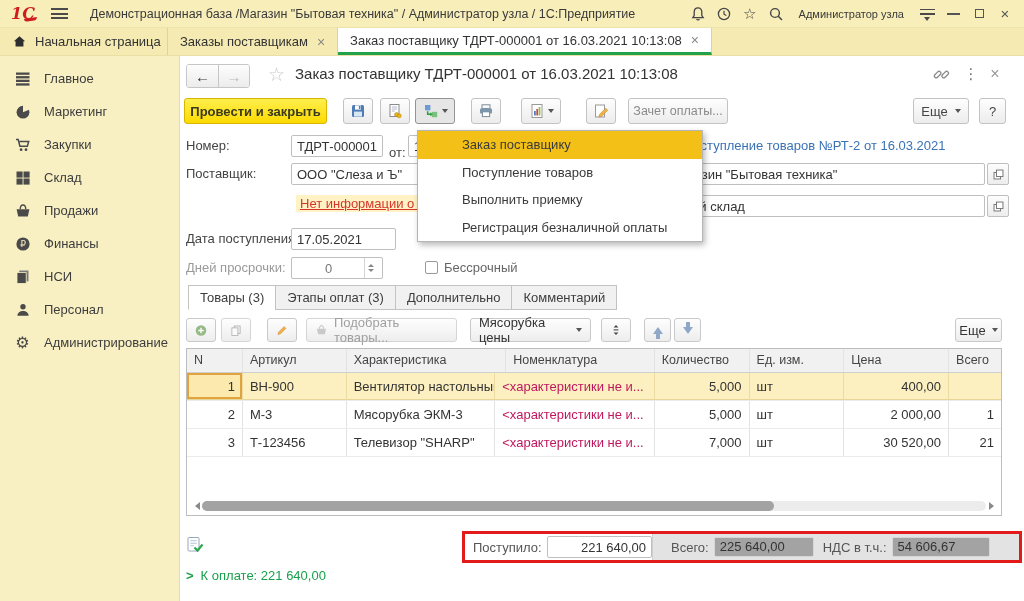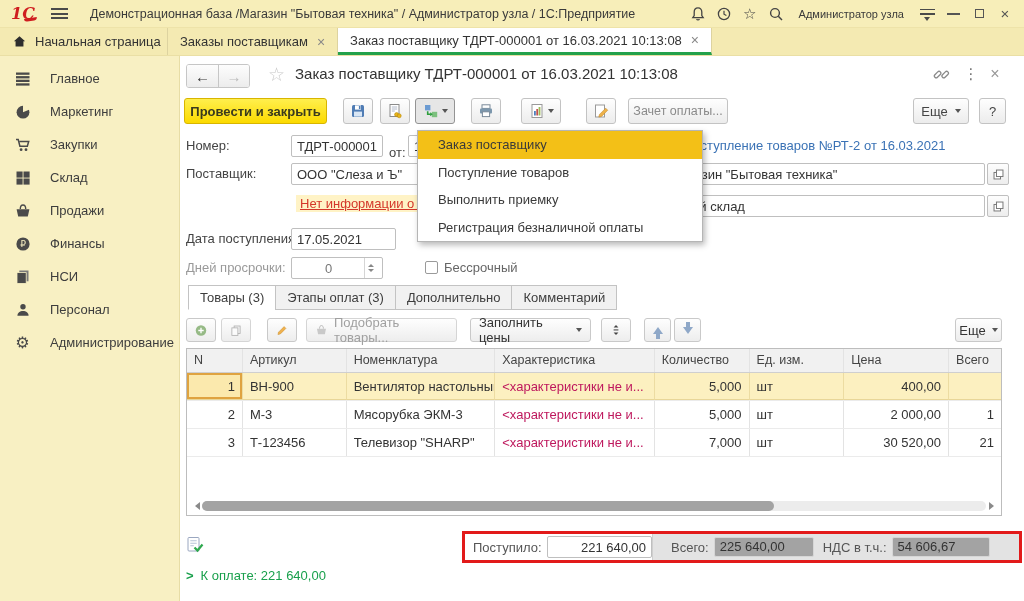--- a/index.html
+++ b/index.html
@@ -32,21 +32,21 @@
   .tab { display:flex; align-items:center; padding:0 12px; border-right:1px solid #ddd3a0; white-space:nowrap; color:#333; }
   .tab .ticon { margin-right:8px; display:flex; }
   .tab-close { margin-left:9px; color:#888; font-size:14px; line-height:1; }
   .tab.active { background:#fff; border-bottom:3px solid #24a14b; padding-bottom:0; }
 
   
   .main-row { display:flex; height:545px; }
   .sidebar { width:180px; background:#f8f0c3; border-right:1px solid #e7dda6; padding-top:6px; }
   .side-item { height:33px; display:flex; align-items:center; padding-left:14px; cursor:default; }
   .si-icon { width:17px; height:17px; display:flex; align-items:center; justify-content:center; }
-  .si-label { margin-left:19px; color:#3d3d3d; }
+  .si-label { margin-left:13px; color:#3d3d3d; }
   .gear-glyph { font-size:16px; color:#4a4a4a; line-height:1; }
 
   .content { position:relative; flex:1; background:#fff; }
   .abs { position:absolute; }
 
   
   .nav-group { display:flex; border:1px solid #c6c6c6; border-radius:3px; overflow:hidden; }
   .nav-btn { width:31px; height:22px; display:flex; align-items:center; justify-content:center; background:linear-gradient(#fdfdfd,#ececec); font-size:15px; color:#333; }
   .nav-btn + .nav-btn { border-left:1px solid #c6c6c6; }
   .nav-btn.dis { color:#b9b9b9; }
@@ -75,21 +75,21 @@
   .spin .u { border-left:3.2px solid transparent; border-right:3.2px solid transparent; border-bottom:3.8px solid #888; width:0; height:0; }
   .spin .d { border-left:3.2px solid transparent; border-right:3.2px solid transparent; border-top:3.8px solid #888; width:0; height:0; }
   .open-btn { width:22px; height:22px; border:1px solid #bfbfbf; border-radius:2px; background:linear-gradient(#fdfdfd,#ededed); display:flex; align-items:center; justify-content:center; }
   .warn-link { background:#fff3c6; padding:1px 4px; width:121px; overflow:hidden; white-space:nowrap; }
   .warn-link span { color:#d4372a; text-decoration:underline; }
   .doc-link { color:#3a72b5; white-space:nowrap; }
   .chk { width:13px; height:13px; border:1px solid #9a9a9a; background:#fff; border-radius:2px; }
 
   
   .menu { width:286px; background:#fff; border:1px solid #b5b5b5; box-shadow:2px 3px 6px rgba(0,0,0,.28); z-index:50; padding:0; }
-  .menu-item { height:27.6px; line-height:27.6px; padding-left:20px; color:#3a3a3a; white-space:nowrap; }
+  .menu-item { height:27.6px; line-height:27.6px; padding-left:44px; color:#3a3a3a; white-space:nowrap; }
   .menu-item.hl { background:#f3c017; }
 
   
   .dtabs { display:flex; }
   .dtab { height:25px; display:flex; align-items:center; padding:0 11px; border:1px solid #c3c3c3; background:#f1f1f1; color:#3d3d3d; margin-right:-1px; white-space:nowrap; }
   .dtab.active { background:#fff; border-bottom-color:#fff; }
 
   
   .tbtn { height:24px; display:inline-flex; align-items:center; justify-content:center; border:1px solid #c9c9c9; border-radius:3px; background:linear-gradient(#fefefe,#ededed); padding:0 8px; }
   .tbtn.dis { color:#a0a0a0; border-color:#d5d5d5; }
@@ -455,21 +455,21 @@
           </svg>
       </div>
       <div class="abs tbtn dis" style="left:126px; top:262px; width:151px">
         <svg width="14" height="14" viewBox="0 0 16 16" style="margin-right:6px">
             <path d="M2.4 6.4h11.2l-1.4 6.8H3.8z" fill="#c9c9c9"></path>
             <path d="M5.6 6.2c0-2.4 1-3.7 2.4-3.7s2.4 1.3 2.4 3.7" fill="none" stroke="#b5b5b5" stroke-width="1.2"></path>
           </svg>
         <span>Подобрать товары...</span>
       </div>
       <div class="abs tbtn" style="left:290px; top:262px; width:121px">
-        <span>Заполнить цены</span>
+        <span>Мясорубка цены</span>
           <span class="caret" style="margin-left:7px"></span>
       </div>
       <div class="abs tbtn" style="left:421px; top:262px; width:30px">
         <svg width="14" height="14" viewBox="0 0 16 16" fill="#444">
             <path d="M8 1.4l3.2 3.4H4.8z"></path>
             <path d="M8 14.6l3.2-3.4H4.8z"></path>
             <rect x="4.8" y="7.2" width="6.4" height="1.4"></rect>
           </svg>
       </div>
       <div class="abs tbtn" style="left:464px; top:262px; width:27px">
@@ -480,22 +480,22 @@
         </div>
       <div class="abs tbtn" style="left:775px; top:262px; width:47px">
         <span>Еще</span>
           <span class="caret" style="margin-left:6px"></span>
       </div>
 
       <div class="abs grid" style="left:6px; top:292px; width:816px; height:168px">
         <div class="g-head">
           <div class="cell c0">N</div>
           <div class="cell c1">Артикул</div>
+          <div class="cell c3">Характеристика</div>
           <div class="cell c2">Номенклатура</div>
-          <div class="cell c3">Характеристика</div>
           <div class="cell c4">Количество</div>
           <div class="cell c5">Ед. изм.</div>
           <div class="cell c6">Цена</div>
           <div class="cell c7">Всего</div>
         </div>
         <div class="g-row sel">
           <div class="cell c0 num cur">1</div>
           <div class="cell c1">ВН-900</div>
           <div class="cell c2">Вентилятор настольный</div>
           <div class="cell c3 char">&lt;характеристики не и...</div>

